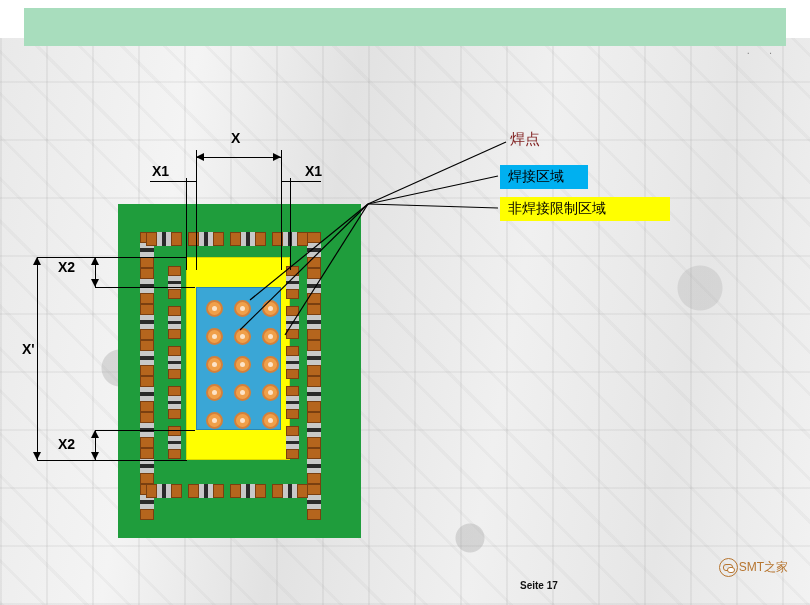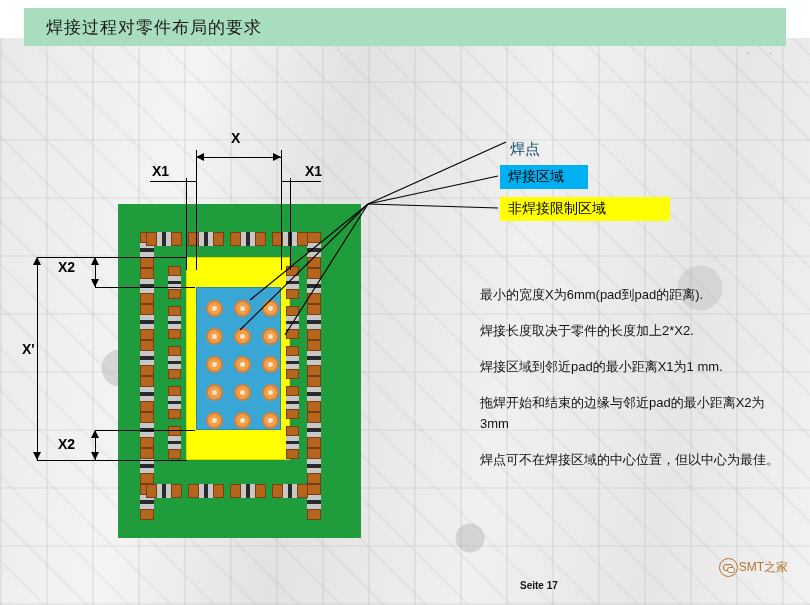--- a/index.html
+++ b/index.html
@@ -192,23 +192,23 @@
     width: 88px; height: 24px;
     background: #00b0f0;
   }
   #legend-yellow {
     left: 500px; top: 197px;
     width: 170px; height: 24px;
     background: #ffff00;
   }
   #legend-solder-label {
     position: absolute;
-    left: 510px; top: 140px;
+    left: 510px; top: 130px;
     font-size: 15px;
-    color: #0c4a6e;
+    color: #7f1d1d;
   }
 
   
   #callouts {
     position: absolute;
     left: 0; top: 0;
     width: 810px; height: 605px;
     pointer-events: none;
   }
 
@@ -276,21 +276,20 @@
 </style>
 </head>
 <body>
 
 <div id="slide">
 
   <div id="bg-photo"></div>
   <div id="bg-lines"></div>
 
   <div id="header-bar"></div>
-  <div id="header-title">焊接过程对零件布局的要求</div>
   <div id="header-dots">. .</div>
 
   <div id="board"></div>
 
   <div id="yellow-zone"></div>
   <div id="blue-zone"></div>
 
   <div id="components">
       <div class="pad" style="left: 140px; top: 232px; width: 14px; height: 11px;"></div>
       <div class="chip" style="left: 140px; top: 243px; width: 14px; height: 14px;">
@@ -555,27 +554,20 @@
 
   <svg id="callouts">
     <line x1="506" y1="142" x2="368" y2="204" stroke="#000" stroke-width="1.2"></line>
     <line x1="498" y1="176" x2="368" y2="204" stroke="#000" stroke-width="1.2"></line>
     <line x1="498" y1="208" x2="368" y2="204" stroke="#000" stroke-width="1.2"></line>
     <line x1="368" y1="204" x2="250" y2="300" stroke="#000" stroke-width="1.2"></line>
     <line x1="368" y1="204" x2="240" y2="330" stroke="#000" stroke-width="1.2"></line>
     <line x1="368" y1="204" x2="285" y2="335" stroke="#000" stroke-width="1.2"></line>
   </svg>
 
-  <div id="notes">
-    <p>最小的宽度X为6mm(pad到pad的距离).</p>
-    <p>焊接长度取决于零件的长度加上2*X2.</p>
-    <p>焊接区域到邻近pad的最小距离X1为1 mm.</p>
-    <p>拖焊开始和结束的边缘与邻近pad的最小距离X2为3mm</p>
-    <p>焊点可不在焊接区域的中心位置，但以中心为最佳。</p>
-  </div>
 
 
   <div id="footer-page">Seite 17</div>
 
   <div id="watermark">
     <span id="wm-icon"></span>
     <span>SMT之家</span>
   </div>
 
 </div>

